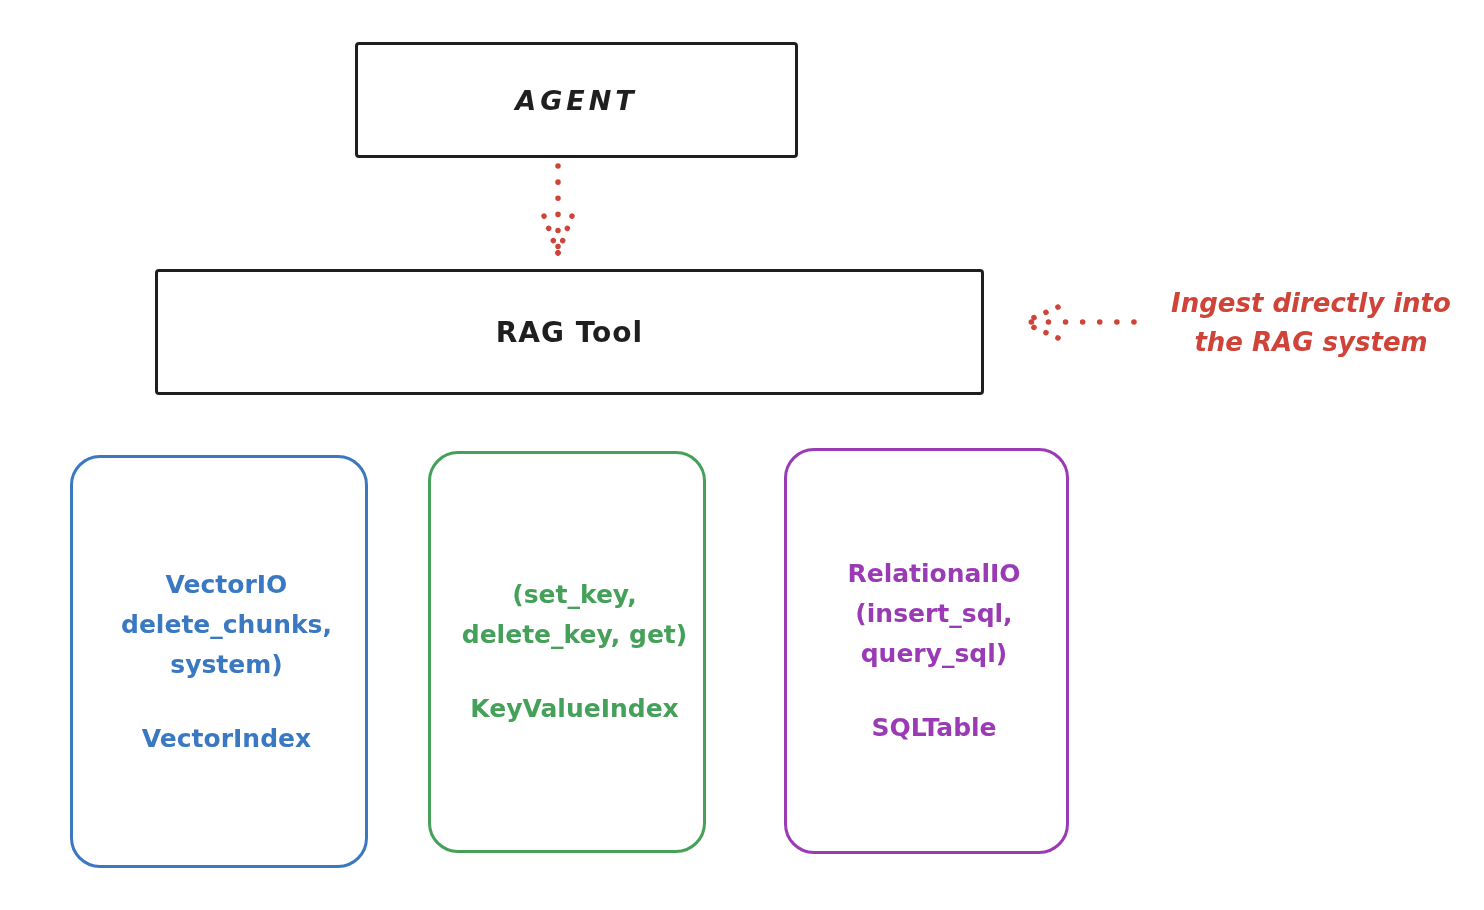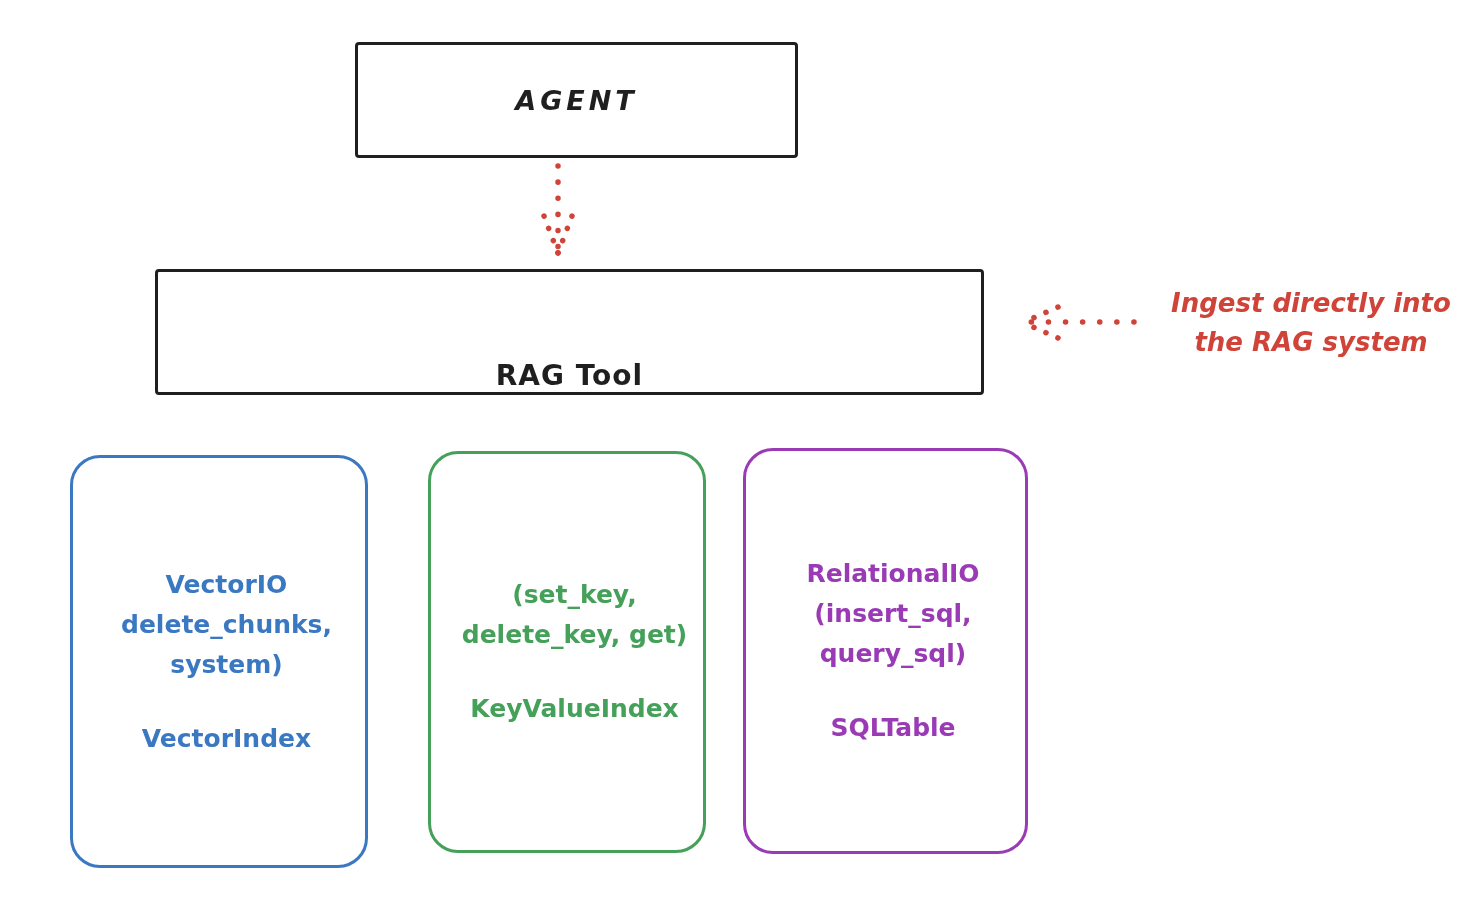--- a/index.html
+++ b/index.html
@@ -34,21 +34,21 @@
     width: 443px; height: 116px;
   }
   .agent-label {
     font-size: 27px;
     font-weight: bold;
     letter-spacing: 4px;
     font-style: italic;
   }
   .ragtool-box {
     left: 155px; top: 269px;
-    width: 829px; height: 126px; align-items: flex-end;
+    width: 829px; height: 126px;
   }
   .ragtool-label {
     font-size: 28px;
     font-weight: 600;
     letter-spacing: 1px;
   }
   .arrow-svg {
     position: absolute;
   }
   .arrow-down-svg { left: 536px; top: 161px; }
@@ -80,21 +80,21 @@
     border-color: #3a78c2;
     color: #3a78c2;
   }
   .backend-green {
     left: 428px; top: 451px;
     width: 278px; height: 402px;
     border-color: #45a05a;
     color: #45a05a;
   }
   .backend-purple {
-    left: 743px; top: 448px;
+    left: 784px; top: 448px;
     width: 285px; height: 406px;
     border-color: #9a3bb5;
     color: #9a3bb5;
   }
   .index-label {
     margin-top: 34px;
   }
 </style>
 </head>
 <body>

